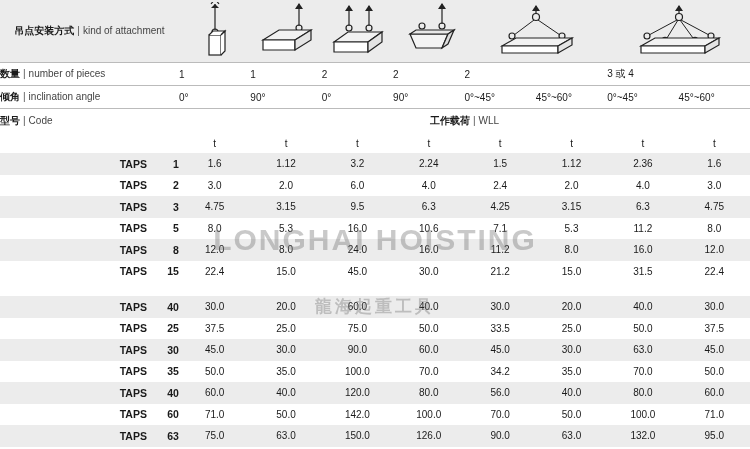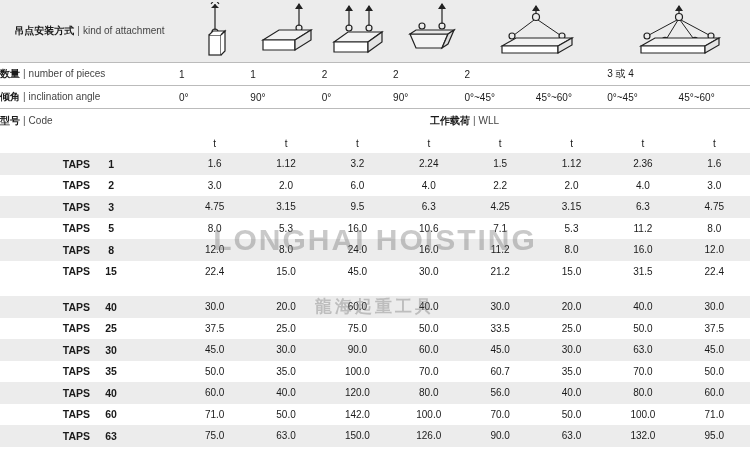--- a/index.html
+++ b/index.html
@@ -64,21 +64,21 @@
     color: #111;
   }
   .wll-cell .sep { font-weight: normal; color: #555; padding: 0 3px; }
   .wll-cell .en { font-weight: normal; color: #444; }
 
   .unit-row td { height: 20px; text-align: center; font-size: 10px; }
 
   
   tr.data td { height: 21.5px; text-align: center; }
   tr.data td.model {
-    text-align: center;
+    text-align: right;
     padding-left: 6px;
     font-weight: bold;
     font-size: 10.5px;
   }
   tr.data td.model .num {
     display: inline-block;
     min-width: 22px;
     padding-left: 10px;
   }
   tr.spacer td { height: 14px; }
@@ -335,21 +335,21 @@
         <td>1.12</td>
         <td>2.36</td>
         <td>1.6</td>
       </tr>
       <tr class="data band-white">
         <td class="model"><span>TAPS</span><span class="num">2</span></td>
         <td>3.0</td>
         <td>2.0</td>
         <td>6.0</td>
         <td>4.0</td>
-        <td>2.2</td>
+        <td>2.4</td>
         <td>2.0</td>
         <td>4.0</td>
         <td>3.0</td>
       </tr>
       <tr class="data band-grey">
         <td class="model"><span>TAPS</span><span class="num">3</span></td>
         <td>4.75</td>
         <td>3.15</td>
         <td>9.5</td>
         <td>6.3</td>
@@ -428,21 +428,21 @@
         <td>30.0</td>
         <td>63.0</td>
         <td>45.0</td>
       </tr>
       <tr class="data band-white">
         <td class="model"><span>TAPS</span><span class="num">35</span></td>
         <td>50.0</td>
         <td>35.0</td>
         <td>100.0</td>
         <td>70.0</td>
-        <td>60.7</td>
+        <td>34.2</td>
         <td>35.0</td>
         <td>70.0</td>
         <td>50.0</td>
       </tr>
       <tr class="data band-grey">
         <td class="model"><span>TAPS</span><span class="num">40</span></td>
         <td>60.0</td>
         <td>40.0</td>
         <td>120.0</td>
         <td>80.0</td>

